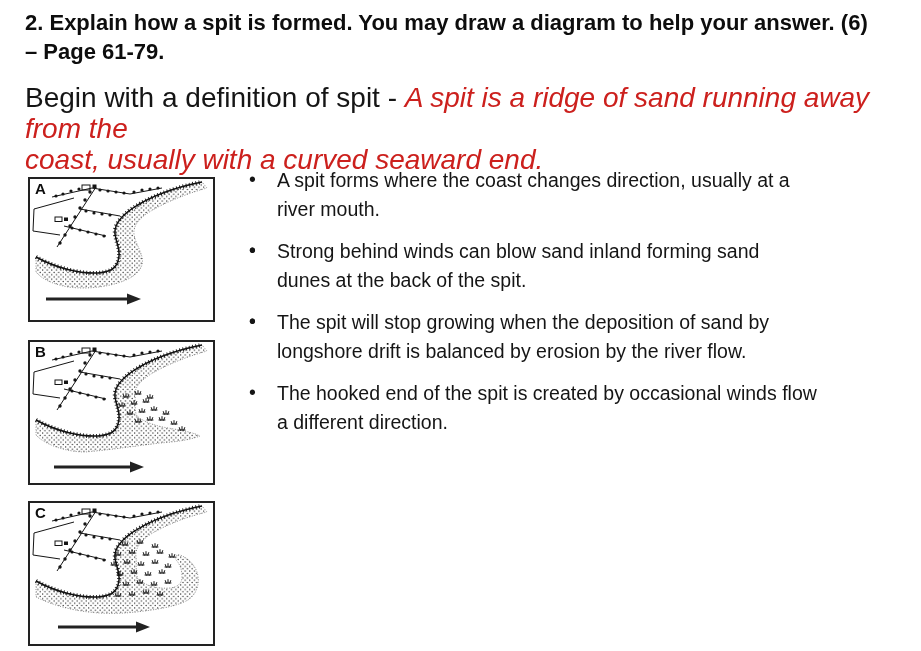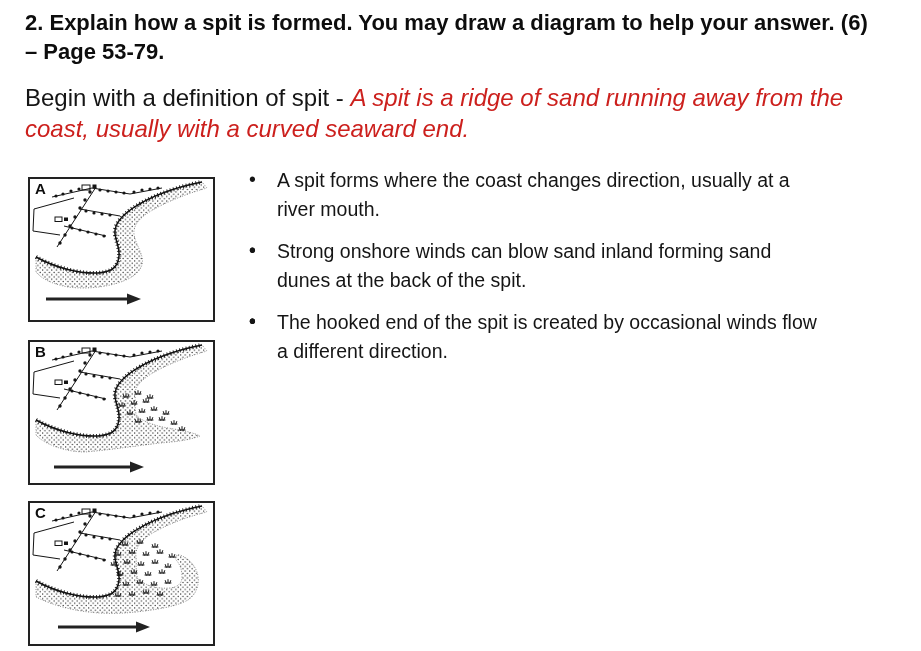--- a/index.html
+++ b/index.html
@@ -15,21 +15,21 @@
   .slide{position:relative;width:921px;height:651px;background:#fff;}
 
   .heading{
     position:absolute;left:25px;top:8px;
     font-weight:700;font-size:22px;line-height:29px;color:#0d0d0d;
   }
   .h-line{white-space:nowrap;}
 
   .definition{
     position:absolute;left:25px;top:82px;width:856px;margin:0;
-    font-size:24px;line-height:31px;color:#151515;
+    font-size:28px;line-height:31px;color:#151515;
   }
   .definition .answer{
     color:var(--red);font-style:italic;white-space:pre-line;
   }
 
   .fig{
     position:absolute;left:28px;width:183px;height:141px;margin:0;
     border:2px solid #222;background:#fff;
   }
   .fig-a{top:177px}
@@ -55,21 +55,21 @@
   .bullets .marker{position:absolute;left:2px;top:-1px;}
   .bullets .text{white-space:pre-line;text-align:center;}
 </style>
 </head>
 <body>
 
 <div class="slide">
 
   <div class="heading">
     <div class="h-line">2. Explain how a spit is formed. You may draw a diagram to help your answer. (6)</div>
-    <div class="h-line">– Page 53-79.</div>
+    <div class="h-line">– Page 61-79.</div>
   </div>
 
   <p class="definition"><span>Begin with a definition of spit - </span><span class="answer" style="color: rgb(204, 32, 29);">A spit is a ridge of sand running away from the
 coast, usually with a curved seaward end.</span></p>
 
   <figure class="fig fig-a">
     <span class="fig-label">A</span>
     <svg width="183" height="141" viewBox="0 0 183 141">
       <defs>
         <pattern id="dots" width="4.6" height="4.6" patternUnits="userSpaceOnUse">
@@ -198,21 +198,22 @@
         <line class="arrow-line" x1="28" y1="124" x2="106" y2="124"></line>
         <polygon points="106,118.5 120,124 106,129.5" fill="#222"></polygon>
       </g>
     </svg>
   </figure>
 
   <ul class="bullets">
     <li><span class="marker">•</span><span class="text">A spit forms where the coast changes direction, usually at a
 river mouth.</span></li>
     <li><span class="marker">•</span></li>
-    <li><span class="marker">•</span><span class="text">Strong onshore winds can blow sand inland forming sand
+    <li><span class="marker">•</span><span class="text">Strong behind winds can blow sand inland forming sand
 dunes at the back of the spit.</span></li>
     <li><span class="marker">•</span></li>
-    <li><span class="marker">•</span></li>
+    <li><span class="marker">•</span><span class="text">The spit will stop growing when the deposition of sand by
+longshore drift is balanced by erosion by the river flow.</span></li>
     <li><span class="marker">•</span><span class="text">The hooked end of the spit is created by occasional winds flow
 a different direction.</span></li>
   </ul>
 
 </div>
 
 </body></html>

